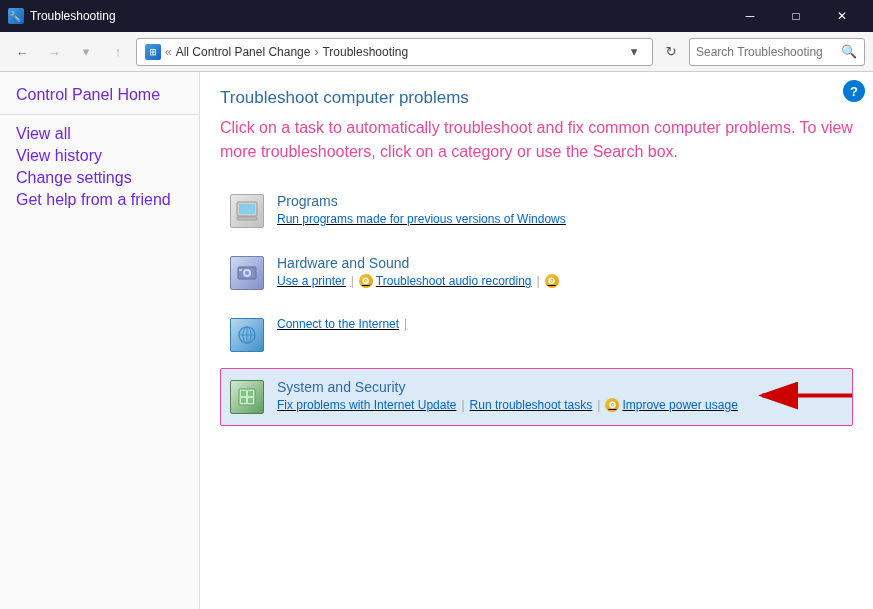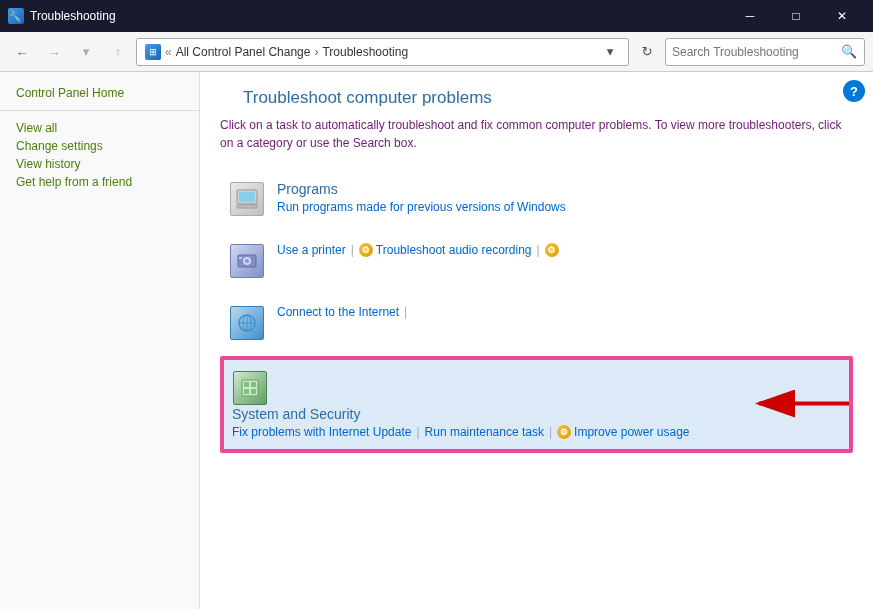--- a/index.html
+++ b/index.html
@@ -70,21 +70,21 @@
     }
     .refresh-btn {
       width: 28px; height: 28px;
       background: transparent; border: none;
       cursor: pointer; border-radius: 3px;
       display: flex; align-items: center; justify-content: center;
       color: #555;
     }
     .search-box {
       height: 28px;
-      width: 200px;
+      width: 176px;
       border: 1px solid #aaa;
       border-radius: 3px;
       display: flex;
       align-items: center;
       background: white;
       padding: 0 6px;
       gap: 4px;
     }
     .search-box input {
       border: none; outline: none; font-size: 12px; color: #999; width: 100%; background: transparent;
@@ -102,61 +102,60 @@
     .sidebar {
       width: 200px;
       background: #f9f9f9;
       border-right: 1px solid #ddd;
       padding: 12px 0;
       flex-shrink: 0;
     }
     .sidebar-link {
       display: block;
       padding: 2px 16px;
-      color: #4d7c0f;
+      color: #6d28d9;
       text-decoration: none;
-      font-size: 12px;
+      font-size: 16px;
       cursor: pointer;
     }
     .sidebar-divider { border: none; border-top: 1px solid #ddd; margin: 8px 0; }
 
     
     .content {
       flex: 1;
       padding: 16px 20px;
       overflow-y: auto;
       position: relative;
     }
     .page-title {
       font-size: 17px;
       color: #2e6da4;
       font-weight: normal;
       margin-bottom: 8px;
-      margin-left: 23px;
     }
     .page-description {
-      font-size: 12px;
-      color: #701a75;
+      font-size: 16px;
+      color: #ec4899;
       line-height: 1.5;
       margin-bottom: 18px;
       max-width: 640px;
     }
 
     
     .category-item {
       display: flex;
       align-items: flex-start;
       padding: 10px 8px;
       border: 1px solid transparent;
       border-radius: 2px;
       margin-bottom: 4px;
       cursor: pointer;
       justify-content: center;
     }
-    .category-item.highlighted { background: #dce9f7; border: 4px solid #ec4899; flex-direction: column; }
+    .category-item.highlighted { background: #dce9f7; border: 1px solid #ec4899; }
     .category-icon {
       width: 36px; height: 36px;
       flex-shrink: 0;
       margin-right: 12px;
       display: flex; align-items: center; justify-content: center;
     }
     .cat-icon-programs {
       width: 34px; height: 34px;
       background: linear-gradient(135deg, #e8e8e8, #c0c0c0);
       border: 1px solid #aaa;
@@ -194,20 +193,21 @@
       font-size: 14px;
       font-weight: normal;
       margin-bottom: 3px;
     }
     .category-links {
       display: flex;
       flex-wrap: wrap;
       align-items: center;
       gap: 2px;
       font-size: 12px;
+      text-decoration: underline;
     }
     .cat-link { color: #0066cc; text-decoration: none; cursor: pointer; }
     .cat-link-with-icon { display: flex; align-items: center; gap: 3px; }
     .badge-icon {
       width: 14px; height: 14px;
       border-radius: 50%;
       display: inline-flex; align-items: center; justify-content: center;
       font-size: 9px; font-weight: bold; color: white; flex-shrink: 0;
     }
     .badge-yellow { background: linear-gradient(135deg, #f0c040, #e0a000); }
@@ -261,22 +261,22 @@
     <span class="search-icon-small">🔍</span>
   </div>
 </div>
 
 <div class="main-layout">
 
   <div class="sidebar">
     <a class="sidebar-link">Control Panel Home</a>
     <hr class="sidebar-divider">
     <a class="sidebar-link">View all</a>
+    <a class="sidebar-link">View history</a>
     <a class="sidebar-link">Change settings</a>
-    <a class="sidebar-link">View history</a>
     <a class="sidebar-link">Get help from a friend</a>
 
     <div style="flex:1; min-height: 200px;"></div>
 
   </div>
 
   <div class="content" style="position:relative;">
 
     <div class="help-btn">?</div>
 
@@ -306,20 +306,21 @@
         <div class="cat-icon-hardware">
           <svg width="22" height="20" viewBox="0 0 22 20">
             <rect x="2" y="4" width="18" height="12" rx="1" fill="#8090c0" stroke="#6070a0" stroke-width="1"></rect>
             <circle cx="11" cy="10" r="4" fill="#d0d8f8"></circle>
             <circle cx="11" cy="10" r="2" fill="#9090d0"></circle>
             <rect x="3" y="6" width="3" height="2" fill="#d0d0d0"></rect>
           </svg>
         </div>
       </div>
       <div class="category-content">
+        <div class="category-title">Hardware and Sound</div>
         <div class="category-links">
           <a class="cat-link">Use a printer</a>
           <span class="sep">|</span>
           <span class="cat-link-with-icon">
             <span class="badge-icon badge-yellow">⚙</span>
             <a class="cat-link">Troubleshoot audio recording</a>
           </span>
           <span class="sep">|</span>
           <span class="cat-link-with-icon">
             <span class="badge-icon badge-yellow">⚙</span>
@@ -357,21 +358,21 @@
             <rect x="5" y="11" width="5" height="5" fill="#80c080" rx="0.5"></rect>
             <rect x="12" y="11" width="5" height="5" fill="#80c080" rx="0.5"></rect>
           </svg>
         </div>
       </div>
       <div class="category-content">
         <div class="category-title">System and Security</div>
         <div class="category-links">
           <a class="cat-link">Fix problems with Internet Update</a>
           <span class="sep">|</span>
-          <a class="cat-link">Run maintenance task</a>
+          <a class="cat-link">Run troubleshoot tasks</a>
           <span class="sep">|</span>
           <span class="cat-link-with-icon">
             <span class="badge-icon badge-yellow">⚙</span>
             <a class="cat-link">Improve power usage</a>
           </span>
         </div>
       </div>
 
       <div style="position:absolute; right:-10px; top:50%; transform:translateY(-50%);">
         <svg width="120" height="50" viewBox="0 0 120 50">

